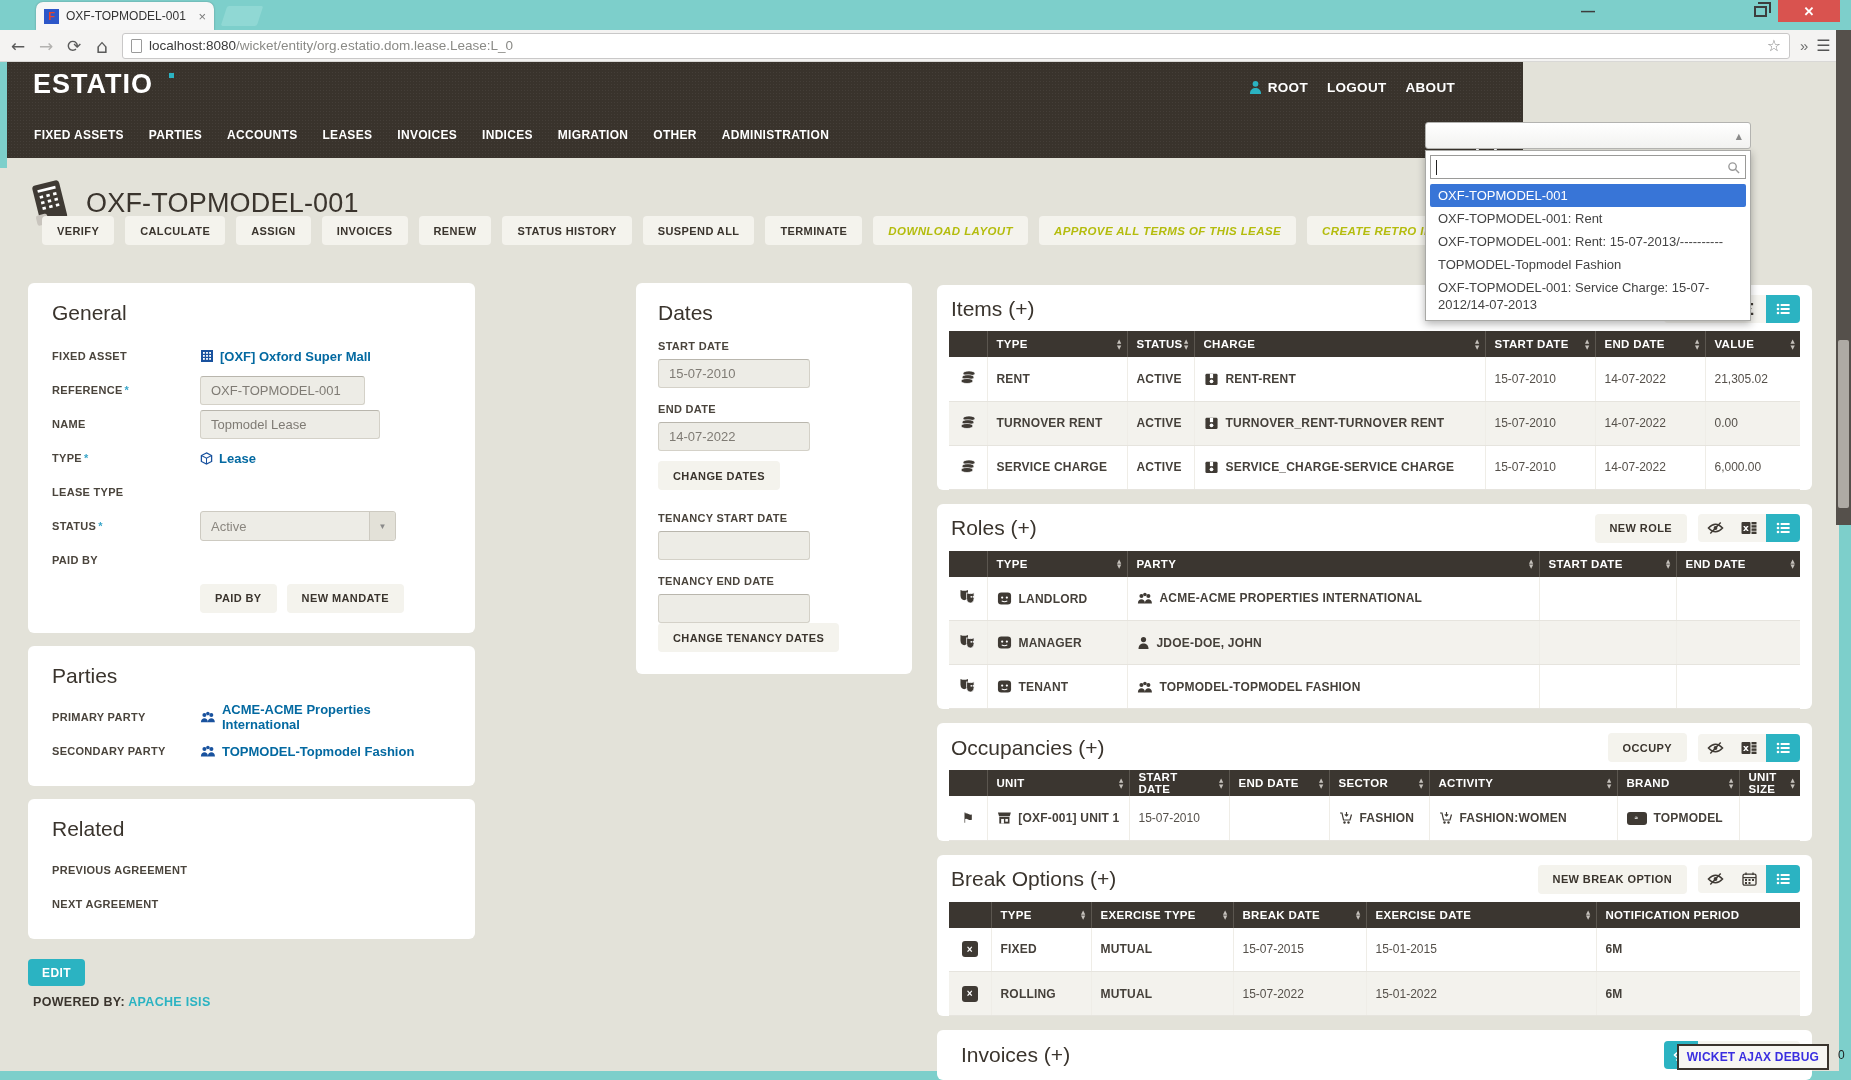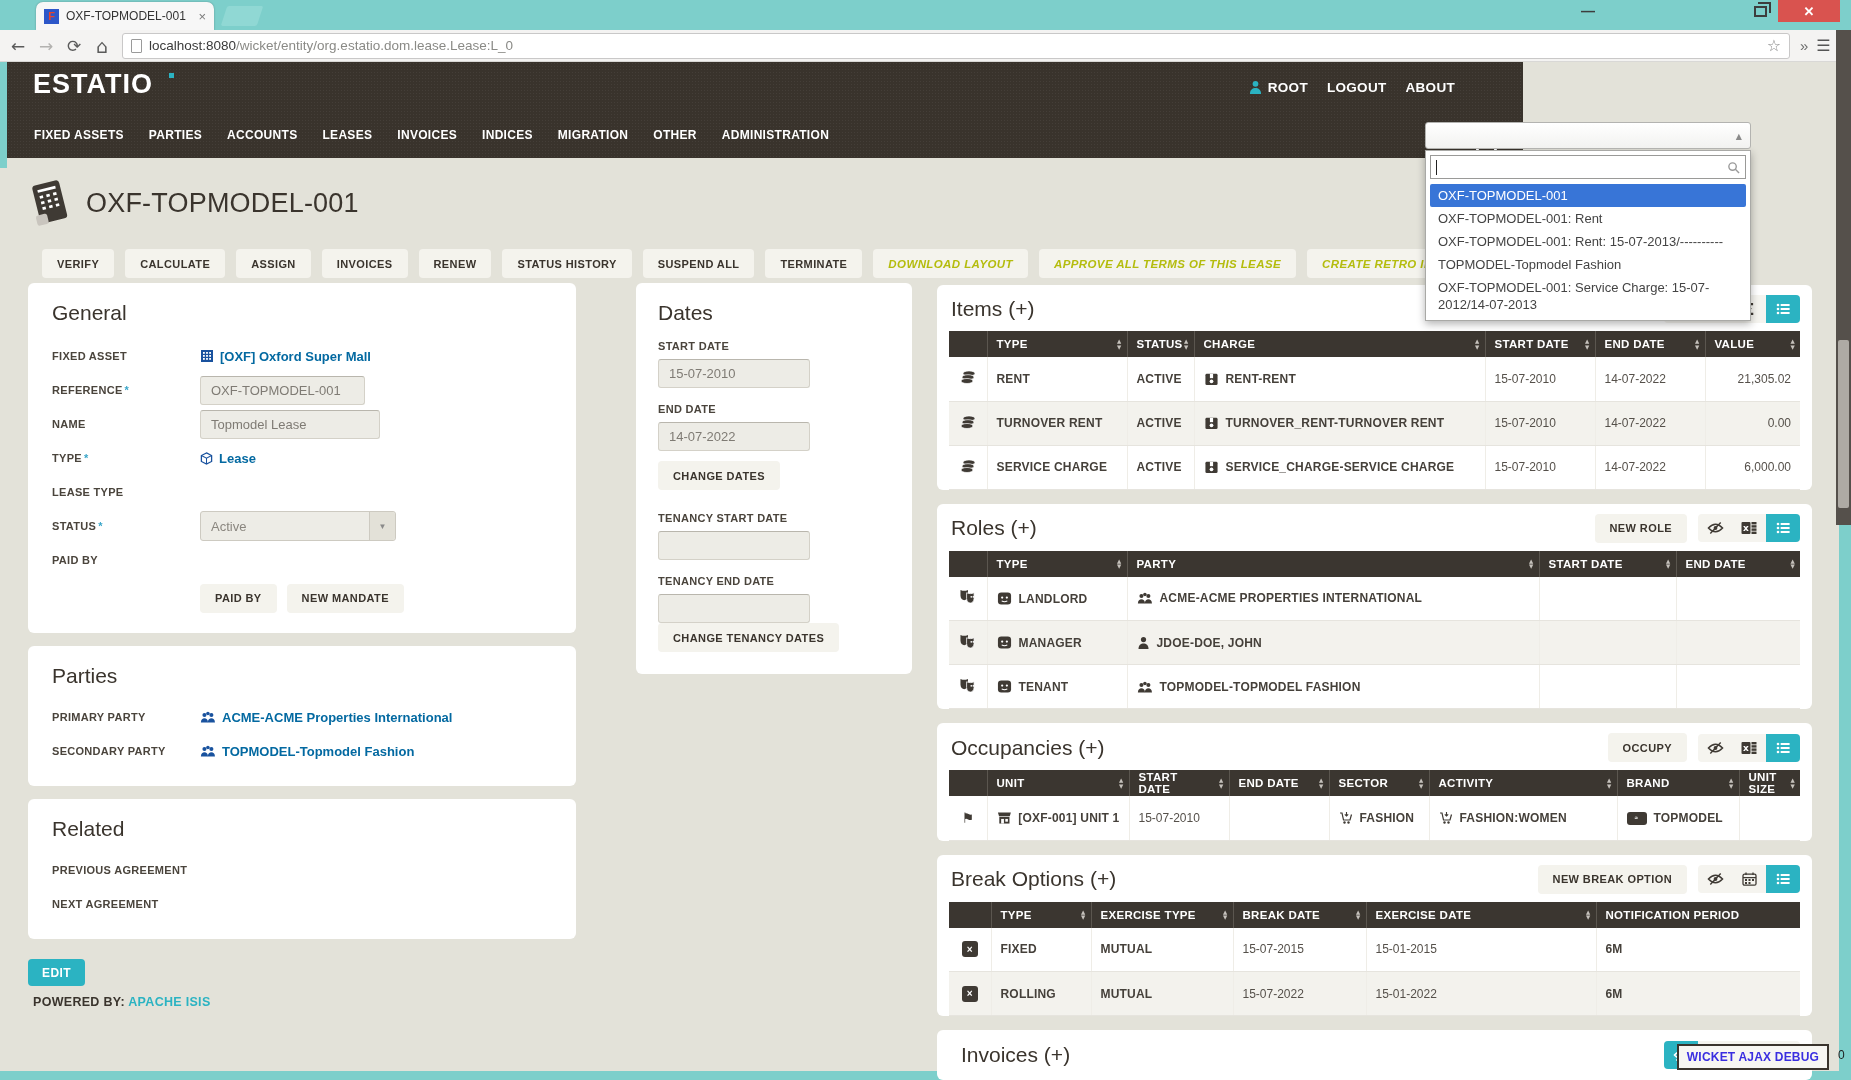--- a/index.html
+++ b/index.html
@@ -52,29 +52,29 @@
   .mainnav .nitem{color:#fff;font-size:12px;font-weight:bold;letter-spacing:.3px;cursor:pointer}
   .usernav{position:absolute;right:68px;top:18px;display:flex;align-items:center;gap:19px}
   .usernav span{font-size:13.5px;font-weight:bold;color:#fff;letter-spacing:.3px}
   .usernav .root{color:#2BB3C2;display:flex;align-items:center;gap:5px}
   .copybtn{position:absolute;right:22px;top:58px}
 
   
   .pagehead{position:absolute;left:30px;top:180px;display:flex;align-items:center;gap:16px}
   .docicon{transform:rotate(-14deg)}
   .pagetitle{font-size:27px;color:#3A342D;letter-spacing:.2px}
-  .actions{position:absolute;left:42px;top:249px;display:flex;gap:11px}
+  .actions{position:absolute;left:42px;top:216px;display:flex;gap:11px}
   .btn{background:#F4F3ED;border:none;border-radius:4px;height:29px;padding:0 15px;
     font-family:"Liberation Sans",sans-serif;font-weight:bold;font-size:11px;color:#3A342D;
     letter-spacing:.4px;white-space:nowrap;cursor:pointer}
   .btn.accent{color:#B4BC0D;font-style:italic;font-size:11.5px}
   .tealbtn{background:#2BB3C2;border:none;border-radius:4px;height:27px;padding:0 14px;
     color:#fff;font-weight:bold;font-size:12px;letter-spacing:.4px;cursor:pointer}
 
-  .col-left{position:absolute;left:28px;top:283px;width:548px}
+  .col-left{position:absolute;left:28px;top:283px;width:447px}
   .col-dates{position:absolute;left:636px;top:283px;width:276px}
   .col-right{position:absolute;left:937px;top:285px;width:875px}
   .card{background:#fff;border-radius:6px}
   .card+ .card, .gap{margin-top:13px}
   .pad{padding:18px 24px 18px 24px}
   .sectitle{font-size:21px;color:#3A342D;font-weight:normal}
 
   .fieldrow{display:flex;align-items:center;min-height:34px}
   .flabel{width:148px;flex:none;font-size:11px;font-weight:bold;color:#4A443C;letter-spacing:.3px}
   .req{color:#3AA6C9;margin-left:2px}
@@ -104,21 +104,21 @@
   th:last-child{border-right:none}
   th .sort{position:absolute;right:5px;top:50%;transform:translateY(-50%);display:flex;
     flex-direction:column;line-height:5.5px;font-size:5.5px;color:#C6C2BC;font-family:"DejaVu Sans",sans-serif}
   td{height:44px;font-size:12px;padding:0 9px;border-bottom:1px solid #E6E4DE;
     border-right:1px solid #EFEDE7;color:#55504A;background:#fff;overflow:hidden;white-space:nowrap}
   td:last-child{border-right:none}
   tr.alt td{background:#F3F2ED}
   td.tname,{font-weight:bold}
   .tname{font-weight:bold;color:#45403A;letter-spacing:.2px}
   td.icell{text-align:center;padding:0 4px}
-  td.num{text-align:right}
+  td.num{text-align:left}
   .cellflex{display:flex;align-items:flex-end;gap:7px}
   .brandchip{width:20px;height:13px;background:#3F3A34;border-radius:3px;display:inline-flex;
     align-items:center;justify-content:center;color:#fff;font-size:6px;font-style:italic;font-weight:bold}
   .xbox{width:16px;height:16px;background:#3F3A34;border-radius:3px;color:#fff;font-size:10px;
     font-weight:bold;display:inline-flex;align-items:center;justify-content:center;margin:0 auto}
   .flagg{font-family:"DejaVu Sans",sans-serif;font-size:14px;color:#3F3A34}
 
   
   .invcard{display:flex;align-items:center;padding:8px 12px 8px 24px;height:50px}
 

